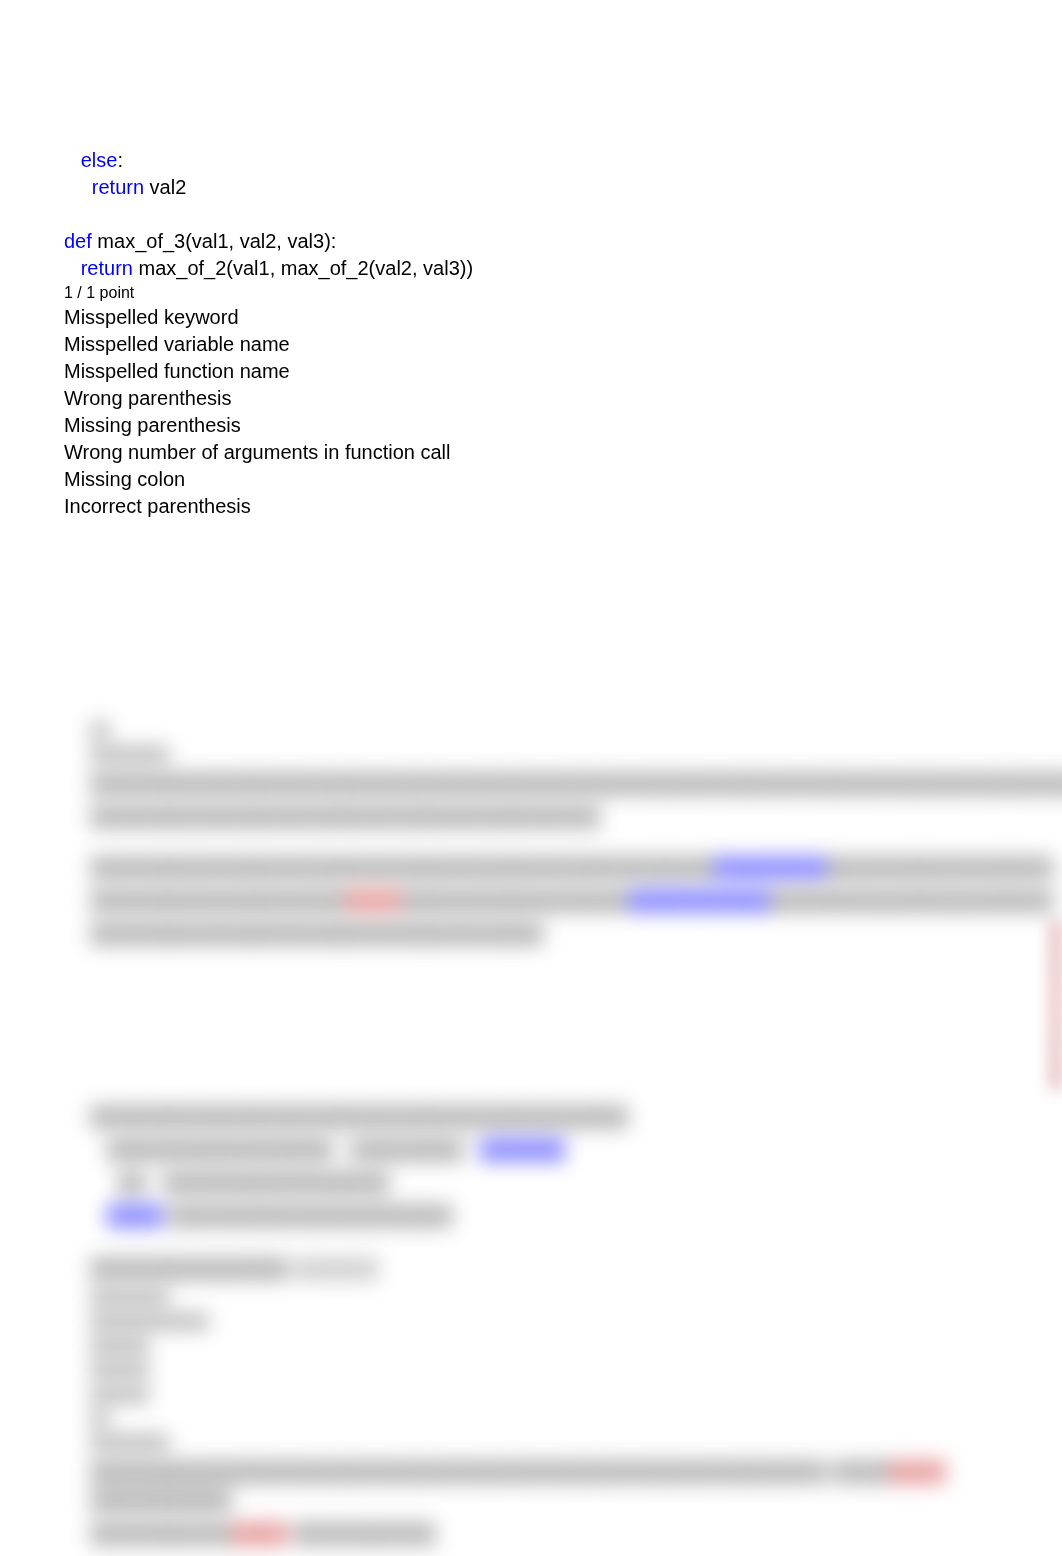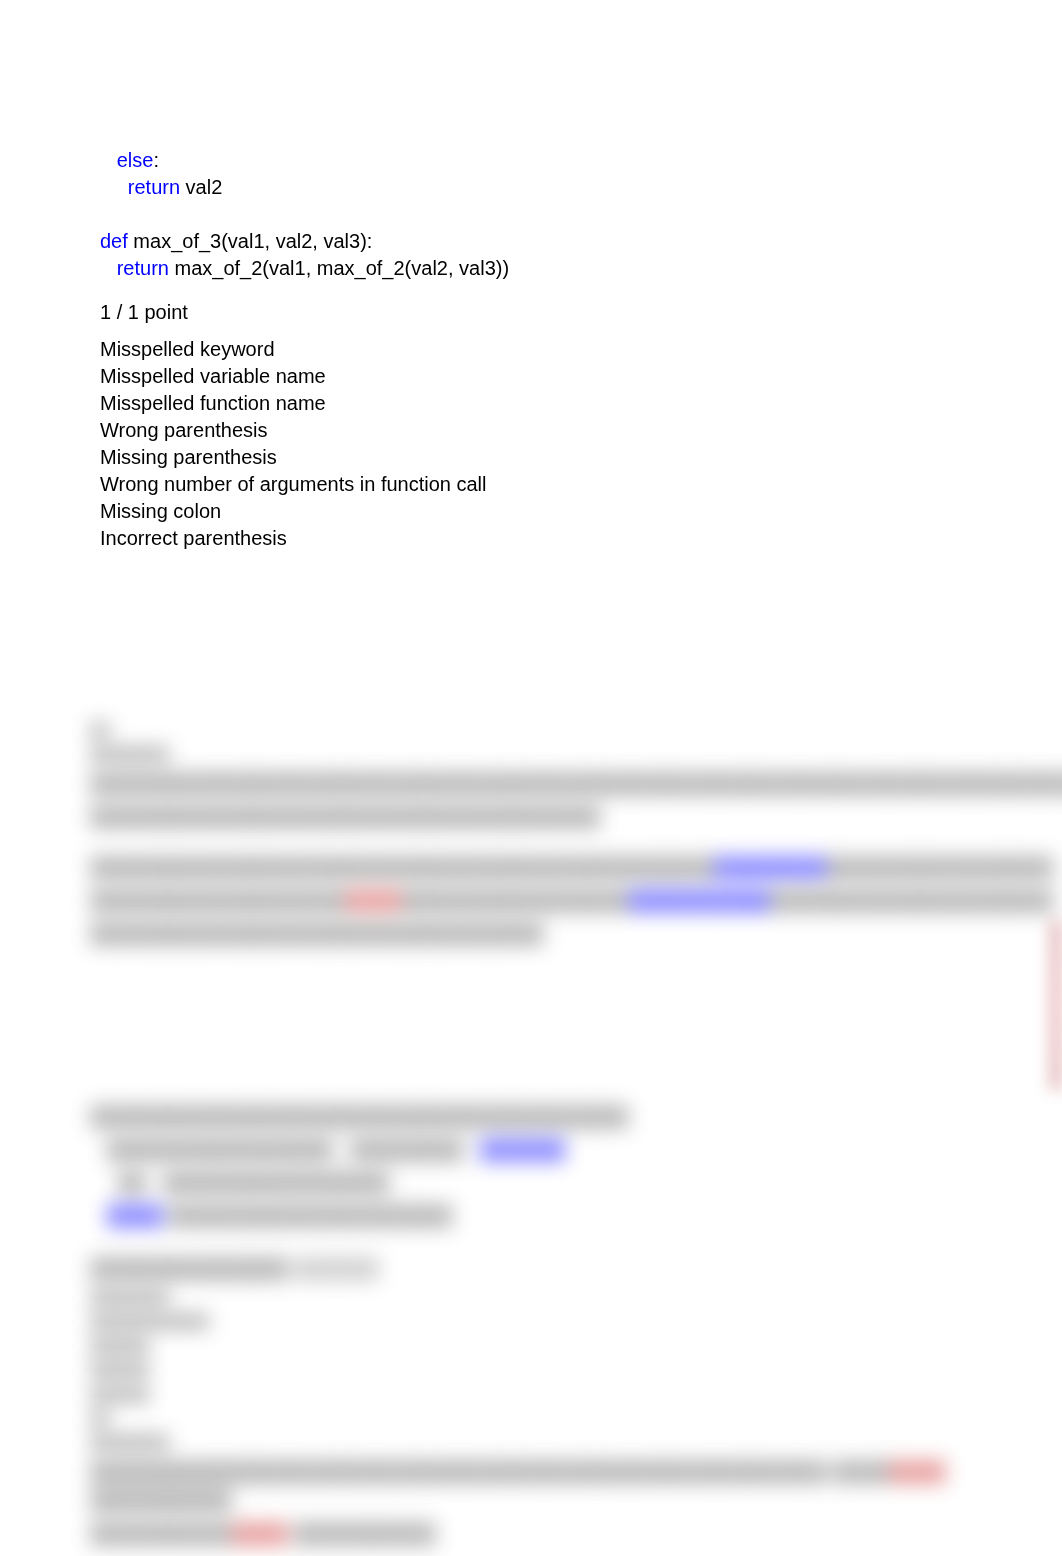--- a/index.html
+++ b/index.html
@@ -5,21 +5,21 @@
     * { margin: 0; padding: 0; box-sizing: border-box; }
     body {
       font-family: Arial, Helvetica, sans-serif;
       background: #ffffff;
       width: 1062px;
       height: 1556px;
       position: relative;
       color: #000;
     }
     .content {
-      padding: 120px 0 0 100px;
+      padding: 120px 0 0 64px;
     }
     .code-block {
       font-family: Arial, Helvetica, sans-serif;
       font-size: 20px;
       line-height: 1.35;
       white-space: pre;
     }
     .kw-blue { color: #0000ff; }
     .obscured-region {
       position: absolute;
@@ -58,23 +58,23 @@
 
 <div class="content">
   <div class="code-block">
 <span><span>   </span><span class="kw-blue">else</span><span>:</span></span>
 <span><span>     </span><span class="kw-blue">return</span><span> val2</span></span>
 <span> </span>
 <span><span class="kw-blue">def</span><span> max_of_3(val1, val2, val3):</span></span>
 <span><span>   </span><span class="kw-blue">return</span><span> max_of_2(val1, max_of_2(val2, val3))</span></span>
 </div>
 
-  <div style="font-size:20px; margin-top:19px;">1 / 1 point</div>
+  <div style="font-size:16px; margin-top:2px;">1 / 1 point</div>
 
-  <div style="font-size:20px; line-height:1.35; margin-top:12px;">
+  <div style="font-size:20px; line-height:1.35; margin-top:2px;">
     <div>Misspelled keyword</div>
     <div>Misspelled variable name</div>
     <div>Misspelled function name</div>
     <div>Wrong parenthesis</div>
     <div>Missing parenthesis</div>
     <div>Wrong number of arguments in function call</div>
     <div>Missing colon</div>
     <div>Incorrect parenthesis</div>
   </div>
 </div>

